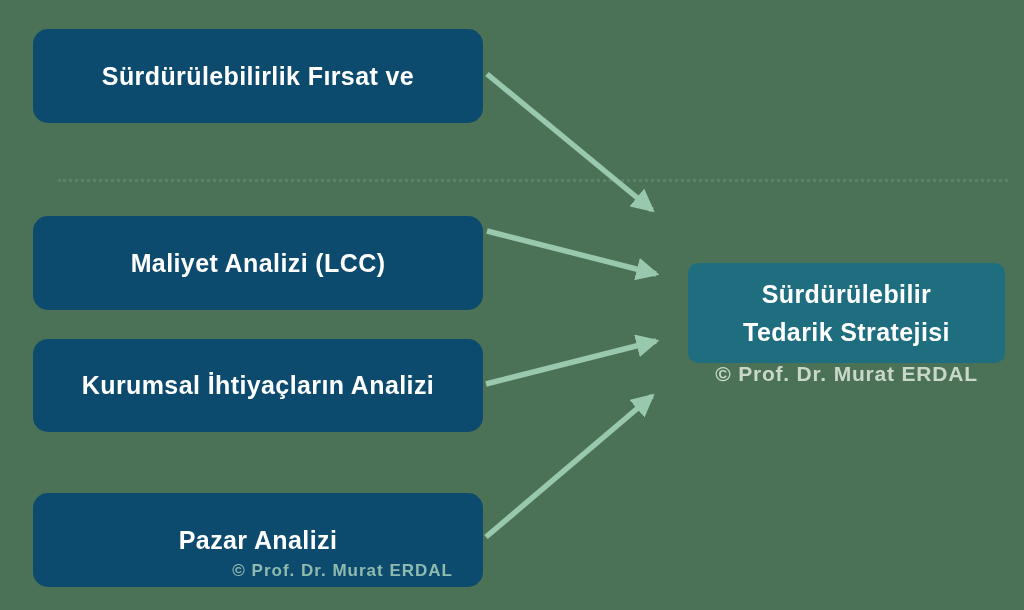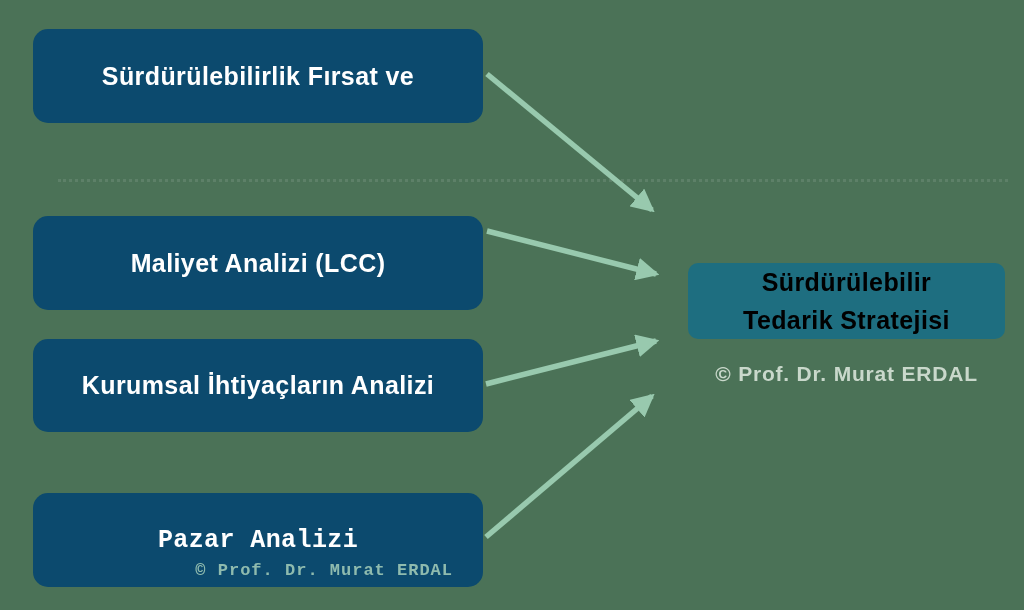--- a/index.html
+++ b/index.html
@@ -36,45 +36,45 @@
     text-align: center;
     color: #ffffff;
     font-weight: 700;
     font-size: 25px;
     line-height: 37px;
     letter-spacing: 0.4px;
   }
   .src-box-1 { top: 29px;  height: 94px; }
   .src-box-2 { top: 184px; height: 94px; margin-top: 32px; }
   .src-box-3 { top: 339px; height: 93px; text-align: right; }
-  .src-box-4 { top: 493px; height: 94px; font-family: Liberation Mono, monospace; }
+  .src-box-4 { top: 493px; height: 94px; }
   .watermark {
     position: absolute;
     right: 30px;
     bottom: 6px;
     font-size: 17px;
     font-weight: 700;
     line-height: 20px;
     letter-spacing: 1px;
     color: #a6cfba;
     opacity: 0.85;
   }
   .target-box {
     position: absolute;
     left: 688px;
     top: 263px;
     width: 317px;
-    height: 76px;
+    height: 100px;
     background: #1e6e80;
     border-radius: 10px;
     display: flex;
     flex-direction: column;
     justify-content: center;
     text-align: center;
-    color: #000000;
+    color: #ffffff;
     font-weight: 700;
     font-size: 25px;
     line-height: 38px;
     letter-spacing: 0.4px;
   }
   .credit {
     position: absolute;
     left: 688px;
     top: 362px;
     width: 317px;

